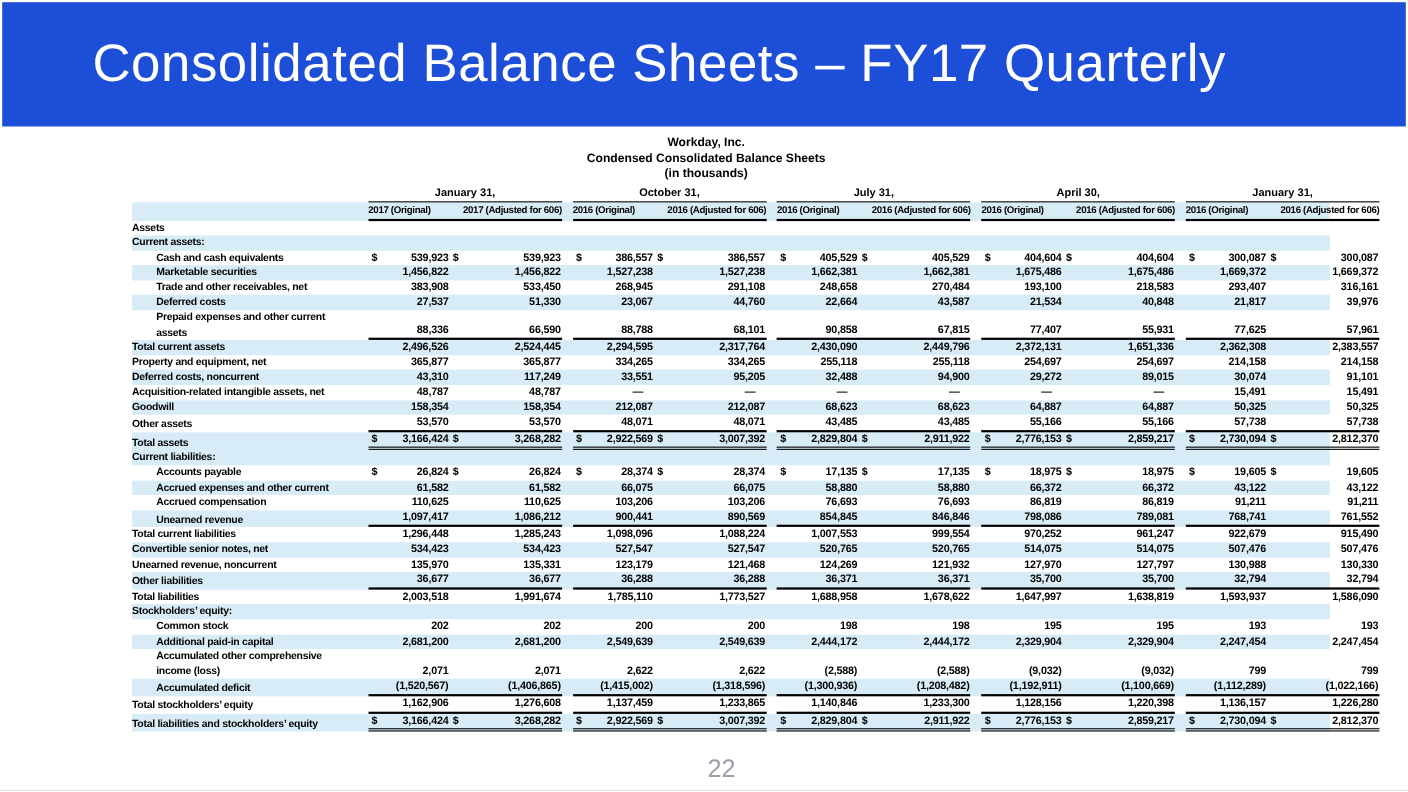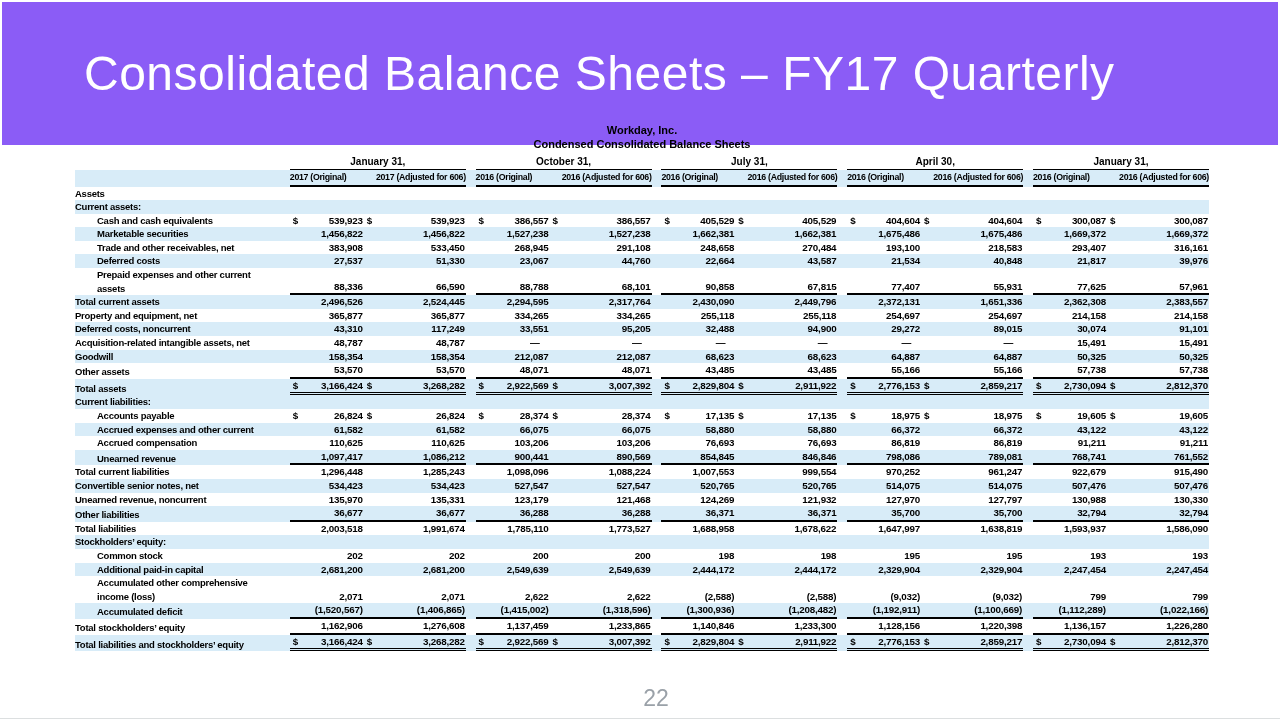--- a/index.html
+++ b/index.html
@@ -2,34 +2,34 @@
 <html><head>
 <meta charset="utf-8">
 <style>
   html,body{margin:0;padding:0;}
   body{
     width:1280px;height:720px;position:relative;overflow:hidden;
     background:#ffffff;font-family:"Liberation Sans",sans-serif;color:#000;
   }
   
   .banner{
-    position:absolute;top:2px;left:2px;right:2px;height:143px;
-    background:#8b5cf6;display:flex;align-items:center;
+    position:absolute;top:2px;left:2px;right:2px;height:113px;
+    background:#1d4ed8;display:flex;align-items:center;
   }
   .banner h1{
     margin:0 0 0 82px;color:#ffffff;font-size:48px;font-weight:400;
     letter-spacing:.5px;white-space:nowrap;
   }
   
   .content{position:absolute;top:123px;left:75px;width:1134px;}
   .sheet-heading div{
     text-align:center;font-weight:bold;font-size:11px;line-height:14px;
   }
   
-  .table{margin-top:4px;font-weight:bold;}
+  .table{margin-top:4px;font-weight:bold;margin-left:45px;}
   .trow{
     display:grid;grid-template-columns:205px repeat(5,176px);
     column-gap:9.8px;align-items:end;min-height:13.6px;
   }
   .trow.blue{background:#d8ecf8;}
   .lbl{
     font-size:9.5px;letter-spacing:-.25px;line-height:13.6px;white-space:nowrap;
   }
   .trow.wrap .lbl{white-space:normal;}
   .lbl.ind{padding-left:22px;}
@@ -72,20 +72,21 @@
 <div class="slide">
 
   <header class="banner">
     <h1>Consolidated Balance Sheets – FY17 Quarterly</h1>
   </header>
 
   <main class="content">
     <div class="sheet-heading">
       <div>Workday, Inc.</div>
       <div>Condensed Consolidated Balance Sheets</div>
+      <div>(in thousands)</div>
     </div>
     <div class="table" id="bs-table">
         <div class="trow head-date">
           <div class="lbl"></div>
           <div class="grp">January 31,</div>
           <div class="grp">October 31,</div>
           <div class="grp">July 31,</div>
           <div class="grp">April 30,</div>
           <div class="grp">January 31,</div>
         </div>

